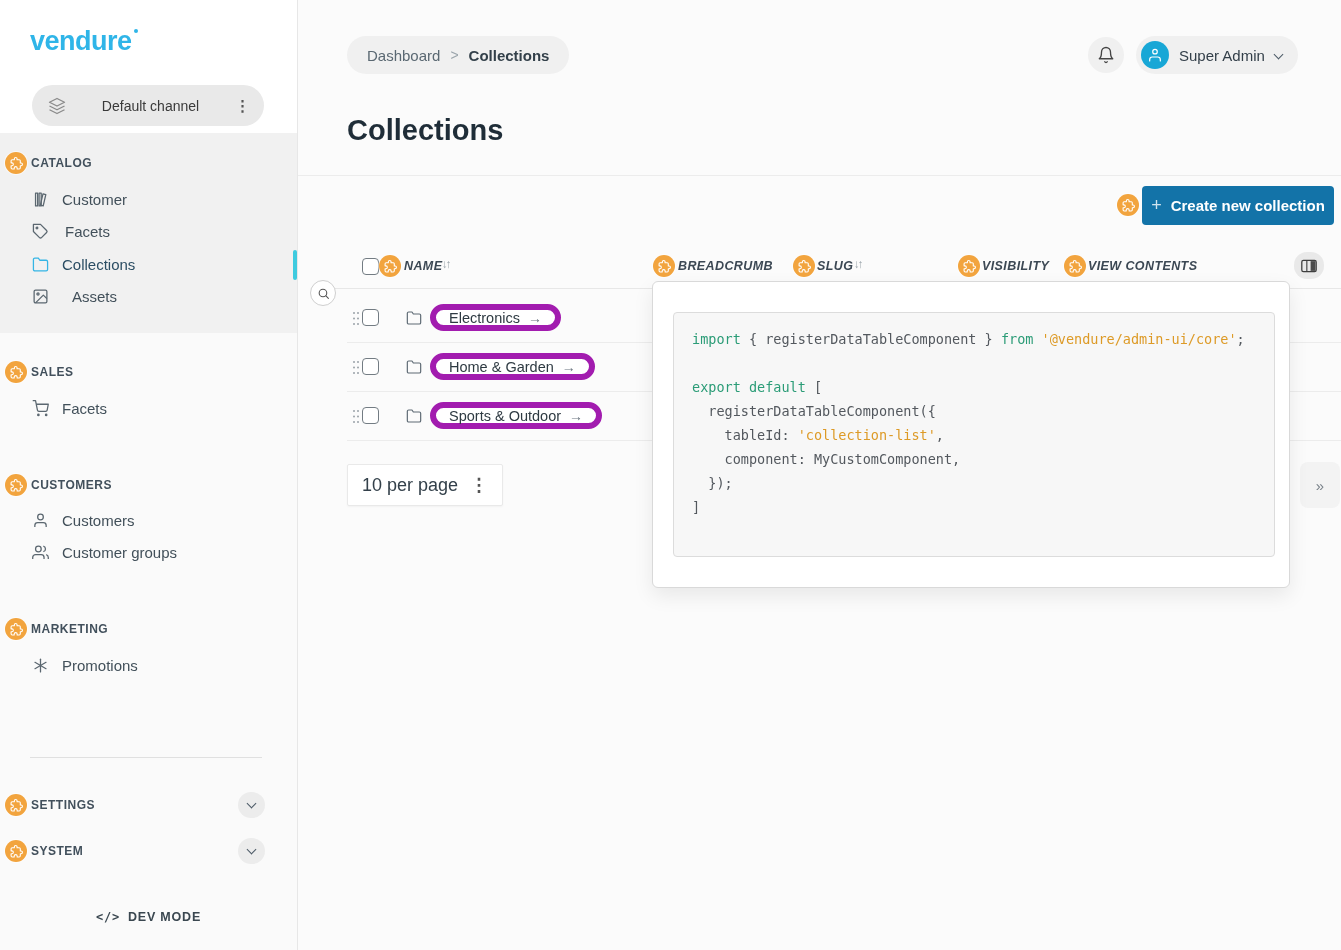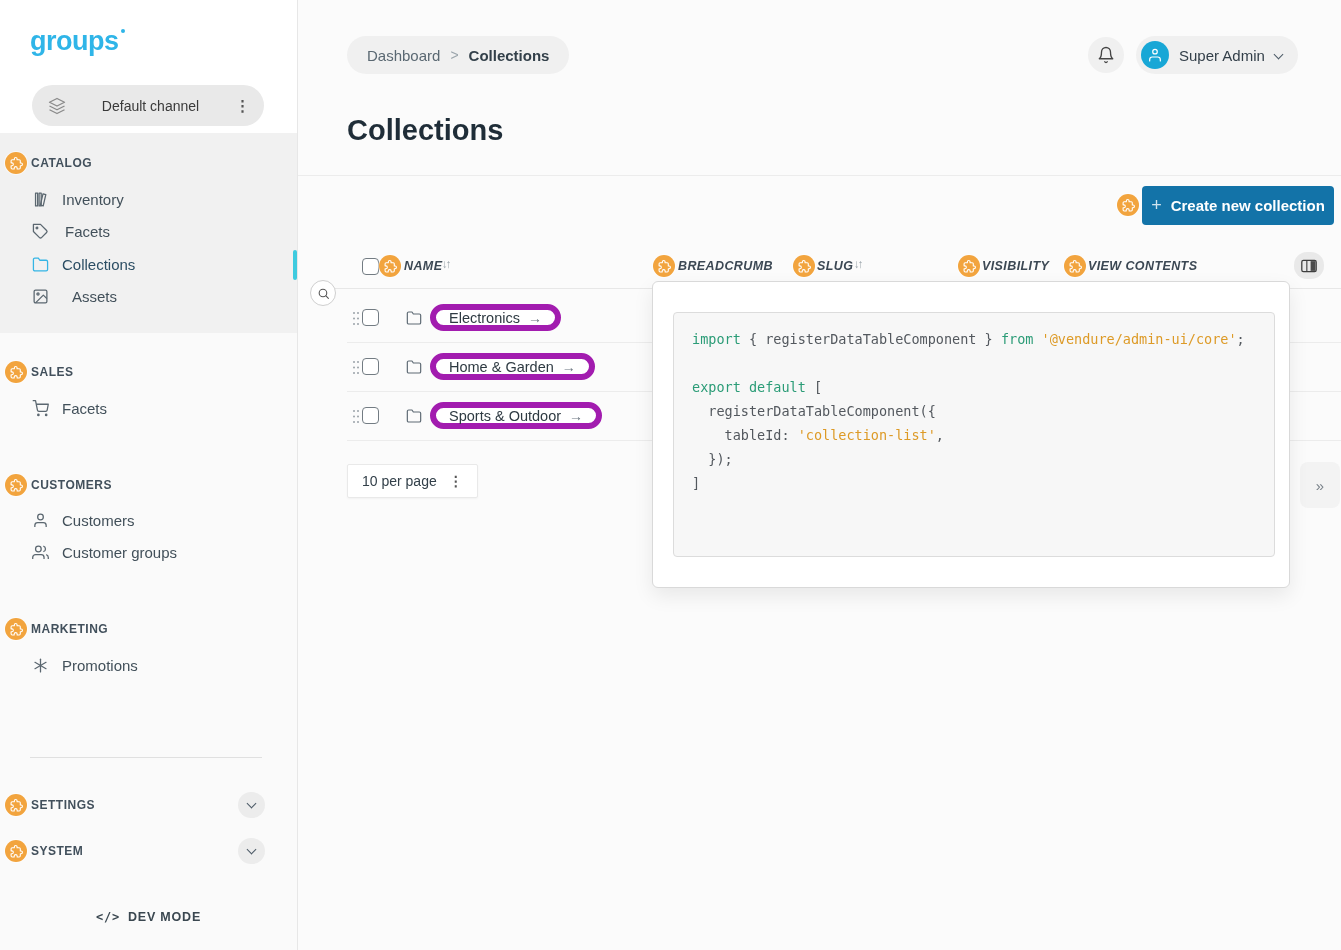--- a/index.html
+++ b/index.html
@@ -54,42 +54,42 @@
   .checkbox { position:absolute; width:17px; height:17px; border:1.5px solid #737c83; border-radius:4px; background:#fff; }
   .cols-btn { position:absolute; left:1294px; top:252px; width:30px; height:27px; background:#e9e9e9; border-radius:13px; display:flex; align-items:center; justify-content:center; }
   .table-topline { position:absolute; left:311px; top:288px; width:1030px; height:1px; background:#e7e7e7; }
   .row-sep { position:absolute; left:347px; width:994px; height:1px; background:#ececec; }
   .search-circle { position:absolute; left:310px; top:280px; width:26px; height:26px; border-radius:50%; background:#fff; border:1px solid #cfcfcf; display:flex; align-items:center; justify-content:center; color:#555; z-index:5; }
   .drag-handle { position:absolute; left:352px; display:flex; color:#9aa2a8; }
   .row-folder { position:absolute; left:406px; color:#5f6b75; display:flex; }
   .chip { position:absolute; left:430px; height:27px; border:6px solid #a21caf; border-radius:14px; background:#fff; display:flex; align-items:center; gap:8px; padding:0 13px; font-size:14.5px; color:#2e3a42; cursor:pointer; }
   .chip .chip-arrow { color:#6b7680; font-size:14px; }
 
-  .per-page { position:absolute; left:347px; top:464px; height:34px; background:#fff; border:1px solid #e9e9e9; border-radius:2px; box-shadow:0 1px 2px rgba(0,0,0,.04); display:flex; align-items:center; gap:12px; padding:0 14px; font-size:14px; color:#33404a; cursor:pointer; }
+  .per-page { position:absolute; left:347px; top:464px; height:42px; background:#fff; border:1px solid #e9e9e9; border-radius:2px; box-shadow:0 1px 2px rgba(0,0,0,.04); display:flex; align-items:center; gap:12px; padding:0 14px; font-size:18px; color:#33404a; cursor:pointer; }
   .per-page .pp-kebab { color:#555; font-weight:700; }
   .next-btn { position:absolute; left:1300px; top:462px; width:40px; height:46px; background:#f3f3f3; border-radius:8px; display:flex; align-items:center; justify-content:center; font-size:15px; color:#7a828a; cursor:pointer; }
 
   
   .popover { position:absolute; left:652px; top:281px; width:638px; height:307px; background:#fff; border:1px solid #d9d9d9; border-radius:6px; box-shadow:0 8px 20px rgba(0,0,0,.08); z-index:20; }
   .code-box { position:absolute; left:20px; top:30px; width:602px; height:245px; background:#f7f7f7; border:1px solid #dcdcdc; border-radius:4px; padding:14px 18px; overflow:hidden; }
   .code-line { font-family:"DejaVu Sans Mono", monospace; font-size:13.5px; line-height:24px; white-space:pre; }
   .tok-kw { color:#2b9c77; }
   .tok-str { color:#dd9a26; }
   .tok-pl { color:#53585e; }
 
   svg { display:block; }
 </style>
 </head>
 <body>
 
 <div class="app">
 
   <aside class="sidebar">
     <div class="sidebar-top"></div>
-    <div class="logo"><span>groups</span><span class="logo-mark"></span></div>
+    <div class="logo"><span>vendure</span><span class="logo-mark"></span></div>
 
     <div class="channel-pill">
       <span class="ch-icon">
         <svg width="18" height="18" viewBox="0 0 24 24" fill="none" stroke="currentColor" stroke-width="1.8" stroke-linejoin="round">
             <polygon points="12 2 2 7 12 12 22 7 12 2"></polygon>
             <polyline points="2 12 12 17 22 12"></polyline>
             <polyline points="2 17 12 22 22 17"></polyline>
           </svg>
       </span>
       <span class="ch-label">Default channel</span>
@@ -101,21 +101,21 @@
 
     <div class="sec-header" style="top:152px;">CATALOG</div>
     <div class="nav-item" style="top:183px;">
       <span class="nicon">
           <svg width="17" height="17" viewBox="0 0 24 24" fill="none" stroke="currentColor" stroke-width="1.8" stroke-linejoin="round">
             <path d="M5 3h3v18H5z"></path>
             <path d="M10 3h3v18h-3z"></path>
             <path d="M15.5 4l4 1-3.7 16-4-1z"></path>
           </svg>
         </span>
-      <span>Inventory</span>
+      <span>Customer</span>
     </div>
     <div class="nav-item" style="top:215px;gap:16px;">
       <span class="nicon">
           <svg width="17" height="17" viewBox="0 0 24 24" fill="none" stroke="currentColor" stroke-width="1.8" stroke-linejoin="round">
             <path d="M20.59 13.41l-7.17 7.17a2 2 0 0 1-2.83 0L2 12V2h10l8.59 8.59a2 2 0 0 1 0 2.82z"></path>
             <circle cx="7" cy="7" r="1.2"></circle>
           </svg>
         </span>
       <span>Facets</span>
     </div>
@@ -343,20 +343,21 @@
     <span>»</span>
   </div>
 
   <div class="popover">
     <div class="code-box">
         <div class="code-line"><span class="tok-kw">import</span><span class="tok-pl"> { registerDataTableComponent } </span><span class="tok-kw">from</span><span class="tok-pl"> </span><span class="tok-str">'@vendure/admin-ui/core'</span><span class="tok-pl">;</span></div>
         <div class="code-line">&nbsp;</div>
         <div class="code-line"><span class="tok-kw">export</span><span class="tok-pl"> </span><span class="tok-kw">default</span><span class="tok-pl"> [</span></div>
         <div class="code-line"><span class="tok-pl">  registerDataTableComponent({</span></div>
         <div class="code-line"><span class="tok-pl">    tableId: </span><span class="tok-str">'collection-list'</span><span class="tok-pl">,</span></div>
+        <div class="code-line"><span class="tok-pl">    component: MyCustomComponent,</span></div>
         <div class="code-line"><span class="tok-pl">  });</span></div>
         <div class="code-line"><span class="tok-pl">]</span></div>
       </div>
   </div>
 
   <div class="dev-badge" style="left:5px; top:152px;">
       <svg width="13" height="13" viewBox="0 0 24 24" fill="none" stroke="#ffffff" stroke-width="2" stroke-linejoin="round">
         <path d="M20.5 11H19V7a2 2 0 0 0-2-2h-4V3.5a2.5 2.5 0 0 0-5 0V5H4a2 2 0 0 0-2 2v3.8h1.5a2.7 2.7 0 0 1 0 5.4H2V20a2 2 0 0 0 2 2h3.8v-1.5a2.7 2.7 0 0 1 5.4 0V22H17a2 2 0 0 0 2-2v-4h1.5a2.5 2.5 0 0 0 0-5z"></path>
       </svg>
     </div>

